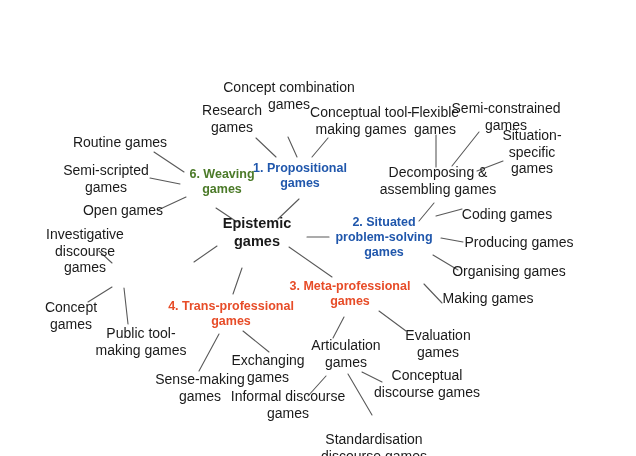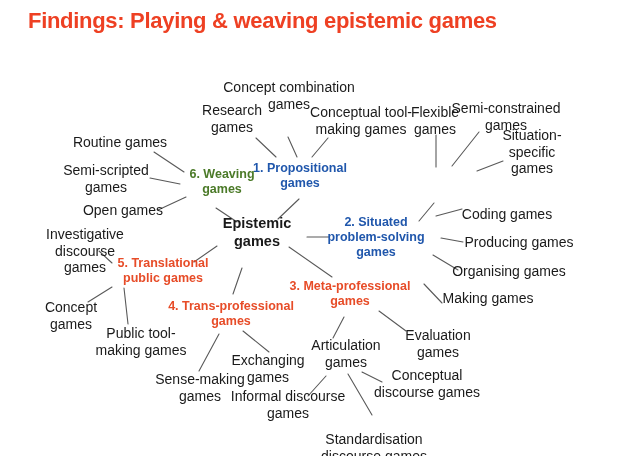--- a/index.html
+++ b/index.html
@@ -23,21 +23,20 @@
   .node.center { font-size:14.5px; font-weight:bold; line-height:1.25; color:var(--c-text,#111); }
   .node.category { font-size:12.5px; font-weight:bold; line-height:1.2; }
   .node.cat-blue   { color:var(--c-blue,#2057ac); }
   .node.cat-orange { color:var(--c-orange,#e74c28); }
   .node.cat-green  { color:var(--c-green,#4b7a28); }
 </style>
 </head>
 <body>
 
 <div class="slide">
-  <h1 class="title">Findings: Playing &amp; weaving epistemic games</h1>
   <div class="mindmap" id="mindmap">
     <svg class="edges" id="edges" viewBox="0 0 636 456">
         <line x1="237" y1="222" x2="216" y2="208" stroke="#595959" stroke-width="1.1" stroke-linecap="round"></line>
         <line x1="278" y1="219" x2="299" y2="199" stroke="#595959" stroke-width="1.1" stroke-linecap="round"></line>
         <line x1="307" y1="237" x2="329" y2="237" stroke="#595959" stroke-width="1.1" stroke-linecap="round"></line>
         <line x1="289" y1="247" x2="332" y2="277" stroke="#595959" stroke-width="1.1" stroke-linecap="round"></line>
         <line x1="242" y1="268" x2="233" y2="294" stroke="#595959" stroke-width="1.1" stroke-linecap="round"></line>
         <line x1="217" y1="246" x2="194" y2="262" stroke="#595959" stroke-width="1.1" stroke-linecap="round"></line>
         <line x1="276" y1="157" x2="256" y2="138" stroke="#595959" stroke-width="1.1" stroke-linecap="round"></line>
         <line x1="297" y1="157" x2="288" y2="137" stroke="#595959" stroke-width="1.1" stroke-linecap="round"></line>
@@ -62,43 +61,43 @@
         <line x1="124" y1="288" x2="128" y2="324" stroke="#595959" stroke-width="1.1" stroke-linecap="round"></line>
         <line x1="184" y1="172" x2="154" y2="152" stroke="#595959" stroke-width="1.1" stroke-linecap="round"></line>
         <line x1="180" y1="184" x2="150" y2="178" stroke="#595959" stroke-width="1.1" stroke-linecap="round"></line>
         <line x1="186" y1="197" x2="158" y2="210" stroke="#595959" stroke-width="1.1" stroke-linecap="round"></line>
       </svg>
 
   <div class="node center" style="left: 257px; top: 232px;">Epistemic
 games</div>
       <div class="node category cat-blue" style="left: 300px; top: 176px;">1. Propositional
 games</div>
-      <div class="node category cat-blue" style="left: 376px; top: 237px;">2. Situated
+      <div class="node category cat-blue" style="left: 384px; top: 237px;">2. Situated
 problem-solving
 games</div>
       <div class="node category cat-orange" style="left: 350px; top: 294px;">3. Meta-professional
 games</div>
       <div class="node category cat-orange" style="left: 231px; top: 314px;">4. Trans-professional
 games</div>
-      <div class="node category cat-orange" style="left: 163px; top: 271px;">5. Translational
-public games</div>
       <div class="node category cat-green" style="left: 222px; top: 182px;">6. Weaving
 games</div>
       <div class="node leaf" style="left: 289px; top: 96px;">Concept combination
 games</div>
       <div class="node leaf" style="left: 361px; top: 121px;">Conceptual tool-
 making games</div>
       <div class="node leaf" style="left: 232px; top: 119px;">Research
 games</div>
       <div class="node leaf" style="left: 435px; top: 121px;">Flexible
 games</div>
       <div class="node leaf" style="left: 506px; top: 117px;">Semi-constrained
 games</div>
       <div class="node leaf" style="left: 532px; top: 152px; text-align: center;">Situation-specific
 games</div>
+      <div class="node leaf" style="left: 438px; top: 181px;">Decomposing &amp;
+assembling games</div>
       <div class="node leaf" style="left: 507px; top: 214px;">Coding games</div>
       <div class="node leaf" style="left: 519px; top: 242px;">Producing games</div>
       <div class="node leaf" style="left: 509px; top: 271px;">Organising games</div>
       <div class="node leaf" style="left: 488px; top: 298px;">Making games</div>
       <div class="node leaf" style="left: 438px; top: 344px;">Evaluation
 games</div>
       <div class="node leaf" style="left: 427px; top: 384px;">Conceptual
 discourse games</div>
       <div class="node leaf" style="left: 374px; top: 436px; margin-top: 12px;">Standardisation
 discourse games</div>

